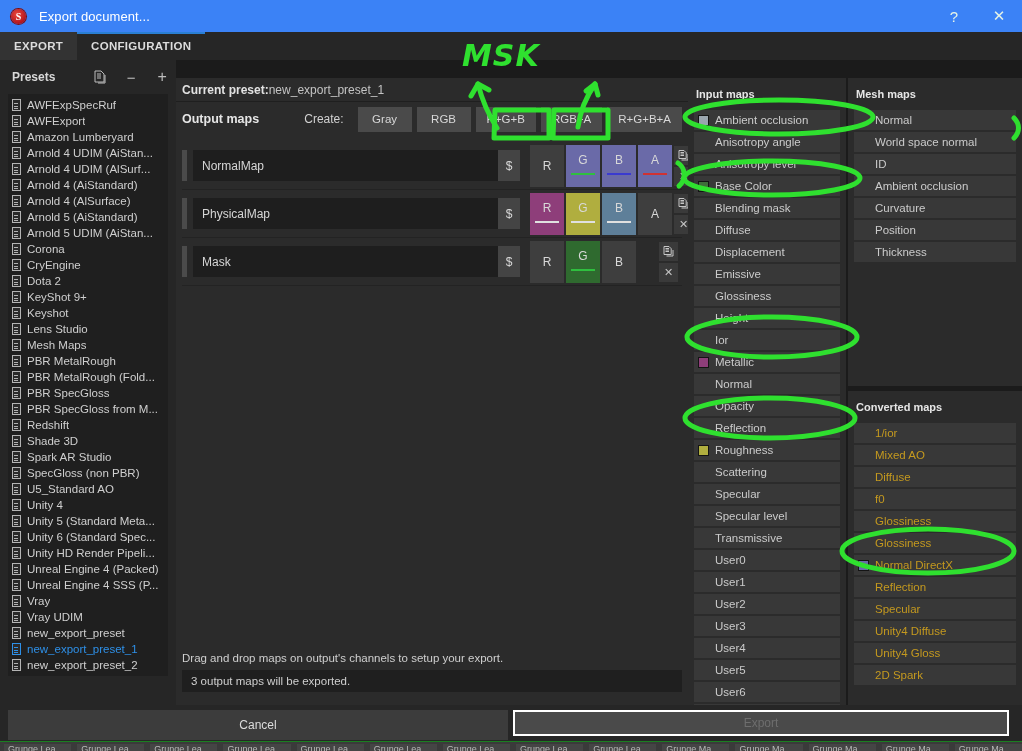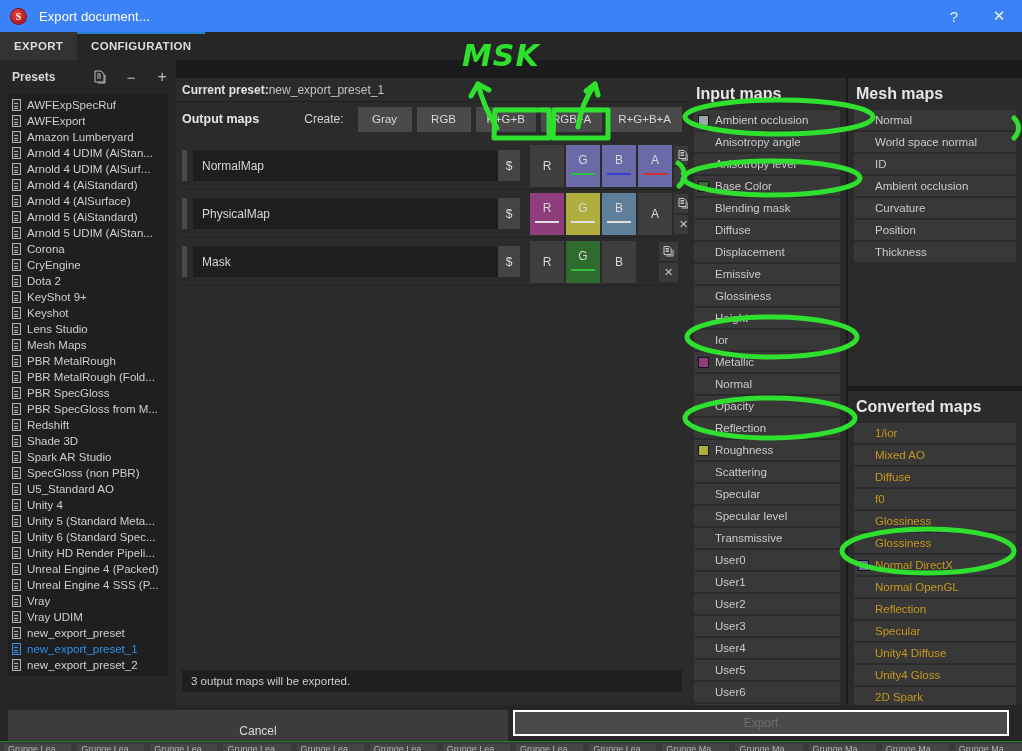--- a/index.html
+++ b/index.html
@@ -141,21 +141,21 @@
     background:#1f1f1f; display:flex; align-items:center; padding-left:9px;
     font-size:11.5px; color:#cfcfcf;
   }
 
   
   .col{ position:absolute; background:#2b2b2b; }
   #col-input{ left:688px; top:78px; width:158px; height:627px; }
   #col-right{ left:848px; top:78px; width:174px; height:627px; }
   .col-title{
     height:32px; display:flex; align-items:center; padding-left:8px;
-    font-size:16px; font-weight:bold; color:#e6e6e6;
+    font-size:11px; font-weight:bold; color:#e6e6e6;
   }
   .maplist{ padding:0 6px; }
   .map-item{
     height:20px; margin-bottom:2px; background:#383838;
     display:flex; align-items:center; padding-left:4px; gap:6px;
     font-size:11.5px; color:#cbcbcb; white-space:nowrap;
   }
   .map-item.yellow{ color:#c4991f; }
   .sw{ width:11px;height:11px; flex:none; border:1px solid #141414; }
   .sw.none{ visibility:hidden; }
@@ -167,21 +167,21 @@
   #col-right .sub-panel{ left:0; width:174px; }
   #panel-gap{
     position:absolute; left:848px; top:386px; width:174px; height:5px; background:#1b1b1b;
   }
 
   
   #bottombar{
     position:absolute; left:0; top:705px; width:1022px; height:36px; background:#262626;
   }
   #cancel-btn{
-    position:absolute; left:8px; top:5px; width:500px; height:42px;
+    position:absolute; left:8px; top:5px; width:500px; height:30px;
     background:#3c3c3c; display:flex;align-items:center;justify-content:center;
     font-size:12px; color:#dcdcdc;
   }
   #export-btn{
     position:absolute; left:513px; top:5px; width:496px; height:26px;
     background:#4a4a4a; border:2px solid #ffffff;
     display:flex;align-items:center;justify-content:center;
     font-size:12px; color:#6e6e6e;
   }
   #taskbar{
@@ -484,20 +484,21 @@
               <path d="M1 0.5h5l2.2 2.2V8.5H1z" fill="none" stroke="#c6c6c6"></path>
               <path d="M2.5 2.5h3.5M2.5 4h3.5M2.5 5.5h3.5" stroke="#c6c6c6"></path>
               <path d="M3.5 10h6.5V4" fill="none" stroke="#c6c6c6"></path>
             </svg>
           </div>
           <div class="rb">✕</div>
         </div>
       </div>
     </div>
 
+  <div id="hint">Drag and drop maps on output's channels to setup your export.</div>
   <div id="statusbar">3 output maps will be exported.</div>
 </div>
 
 <div class="col" id="col-input">
   <div class="col-title">Input maps</div>
   <div class="maplist" id="input-list">
       <div class="map-item">
         <div class="sw" style="background: rgb(154, 165, 174);"></div>
         <span>Ambient occlusion</span>
       </div>
@@ -669,24 +670,20 @@
           <div class="sw none" style="background: transparent;"></div>
           <span>Glossiness</span>
         </div>
         <div class="map-item yellow">
           <div class="sw none" style="background: transparent;"></div>
           <span>Glossiness</span>
         </div>
         <div class="map-item yellow">
           <div class="sw" style="background: rgb(106, 106, 168);"></div>
           <span>Normal DirectX</span>
-        </div>
-        <div class="map-item yellow">
-          <div class="sw none" style="background: transparent;"></div>
-          <span>Normal OpenGL</span>
         </div>
         <div class="map-item yellow">
           <div class="sw none" style="background: transparent;"></div>
           <span>Reflection</span>
         </div>
         <div class="map-item yellow">
           <div class="sw none" style="background: transparent;"></div>
           <span>Specular</span>
         </div>
         <div class="map-item yellow">

